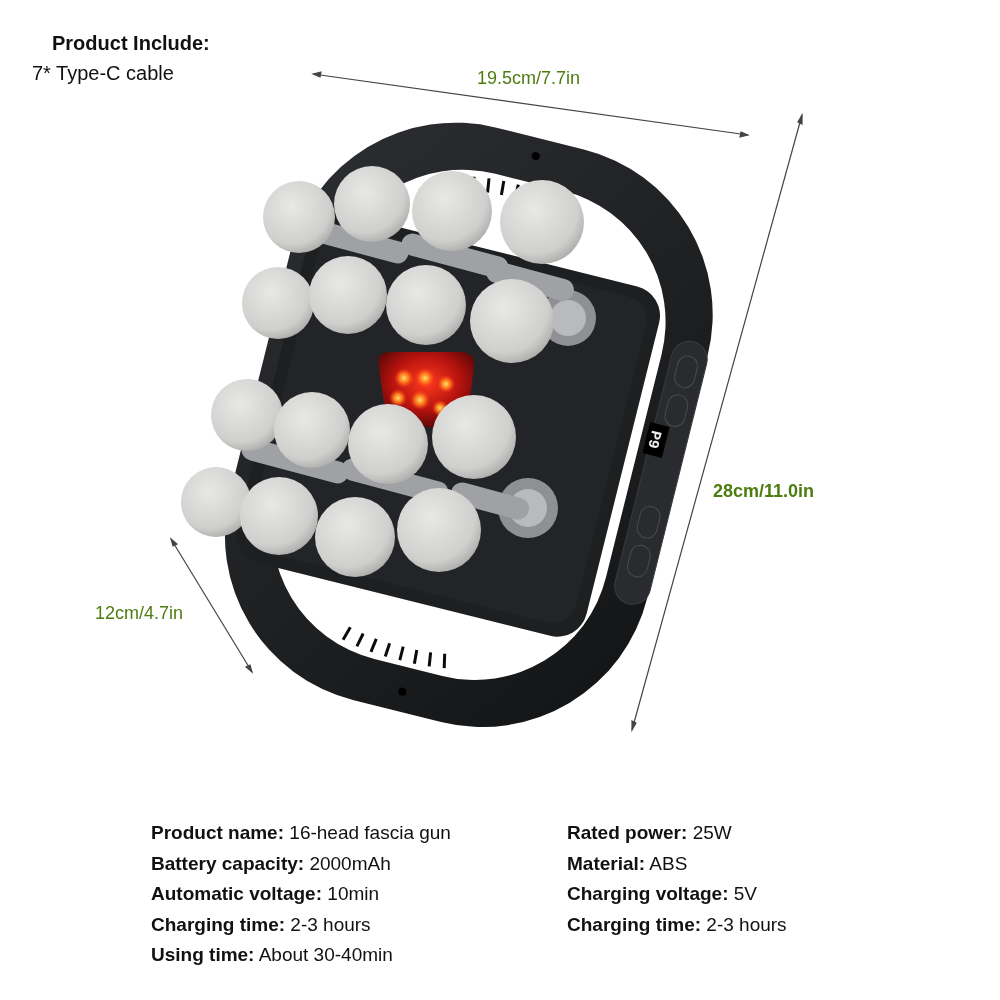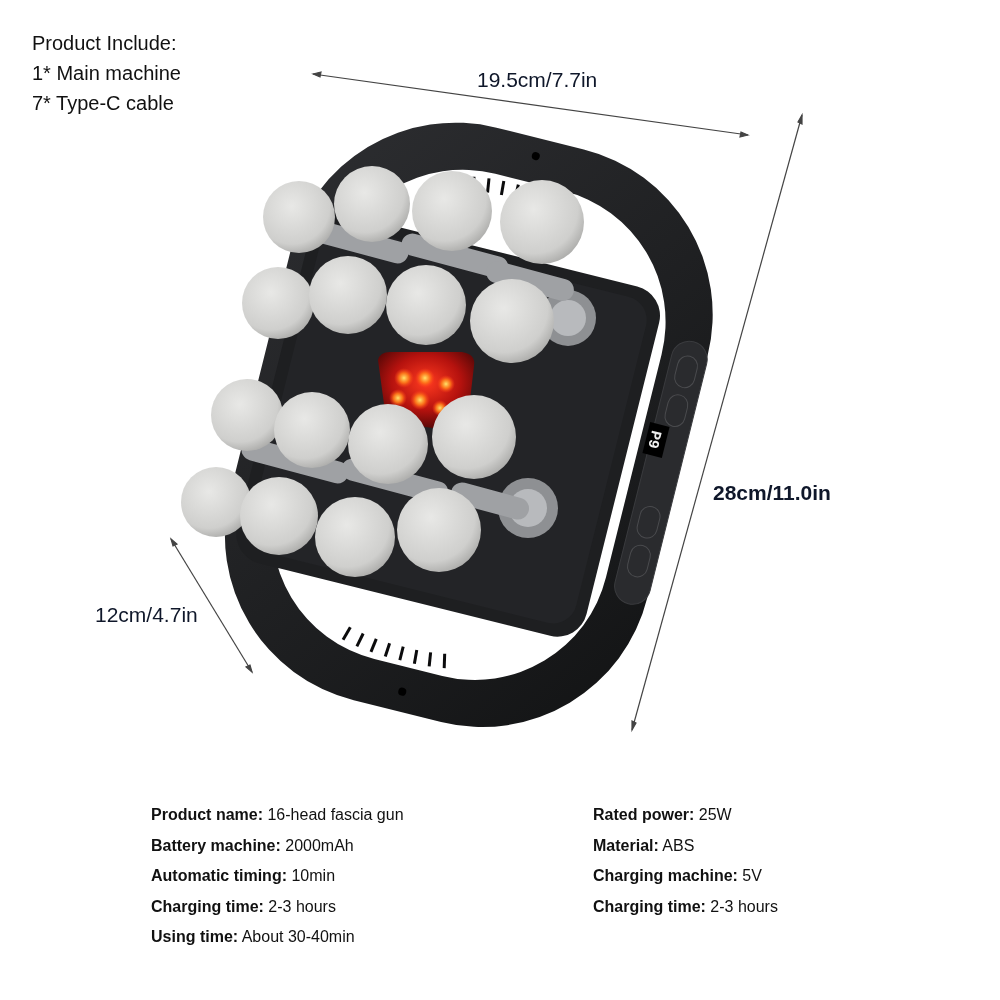--- a/index.html
+++ b/index.html
@@ -1,21 +1,21 @@
 <!DOCTYPE html>
 <html><head>
 <meta charset="utf-8">
 <style>
   html, body { margin:0; padding:0; background:#ffffff; }
   body { width:1000px; height:1000px; position:relative; overflow:hidden;
          font-family:"Liberation Sans", sans-serif; color:#111; }
   .includes { position:absolute; left:32px; top:28px; font-size:20px; line-height:30px; }
-  .includes .title { font-weight:normal; }
-  .dim { position:absolute; font-size:21px; color:#0f172a; white-space:nowrap; }
-  .specs { position:absolute; top:800px; font-size:16px; line-height:30.5px; }
+  .includes .title { font-weight:bold;margin-left:20px; }
+  .dim { position:absolute; font-size:18px; color:#4d7c0f; white-space:nowrap; }
+  .specs { position:absolute; top:818px; font-size:19px; line-height:30.5px; }
   .specs .row b { font-weight:bold; }
   svg.art { position:absolute; left:0; top:0; }
 </style>
 </head>
 <body>
 
 <svg class="art" width="1000" height="1000" viewBox="0 0 1000 1000">
   <defs>
     <radialGradient id="ballG" cx="40%" cy="35%" r="70%">
       <stop offset="0%" stop-color="#e8e8e6"></stop>
@@ -134,34 +134,33 @@
     <circle cx="474" cy="437" r="42"></circle>
     <circle cx="216" cy="502" r="35"></circle>
     <circle cx="279" cy="516" r="39"></circle>
     <circle cx="355" cy="537" r="40"></circle>
     <circle cx="439" cy="530" r="42"></circle>
   </g>
 </svg>
 
 <div class="includes">
   <div class="title">Product Include:</div>
-  <div>1* Main machine</div>
   <div>7* Type-C cable</div>
 </div>
 
 <div class="dim" style="left:477px; top:68px;">19.5cm/7.7in</div>
 <div class="dim" style="left:713px; top:481px;font-weight:bold;">28cm/11.0in</div>
 <div class="dim" style="left:95px; top:603px;text-align:center;">12cm/4.7in</div>
 
 <div class="specs" style="left:151px;">
   <div class="row"><b>Product name:</b><span> 16-head fascia gun</span></div>
-  <div class="row"><b>Battery machine:</b><span> 2000mAh</span></div>
-  <div class="row"><b>Automatic timing:</b><span> 10min</span></div>
+  <div class="row"><b>Battery capacity:</b><span> 2000mAh</span></div>
+  <div class="row"><b>Automatic voltage:</b><span> 10min</span></div>
   <div class="row"><b>Charging time:</b><span> 2-3 hours</span></div>
   <div class="row"><b>Using time:</b><span> About 30-40min</span></div>
 </div>
 
-<div class="specs" style="left:567px;margin-left:26px;">
+<div class="specs" style="left:567px;">
   <div class="row"><b>Rated power:</b><span> 25W</span></div>
   <div class="row"><b>Material:</b><span> ABS</span></div>
-  <div class="row"><b>Charging machine:</b><span> 5V</span></div>
+  <div class="row"><b>Charging voltage:</b><span> 5V</span></div>
   <div class="row"><b>Charging time:</b><span> 2-3 hours</span></div>
 </div>
 
 </body></html>

